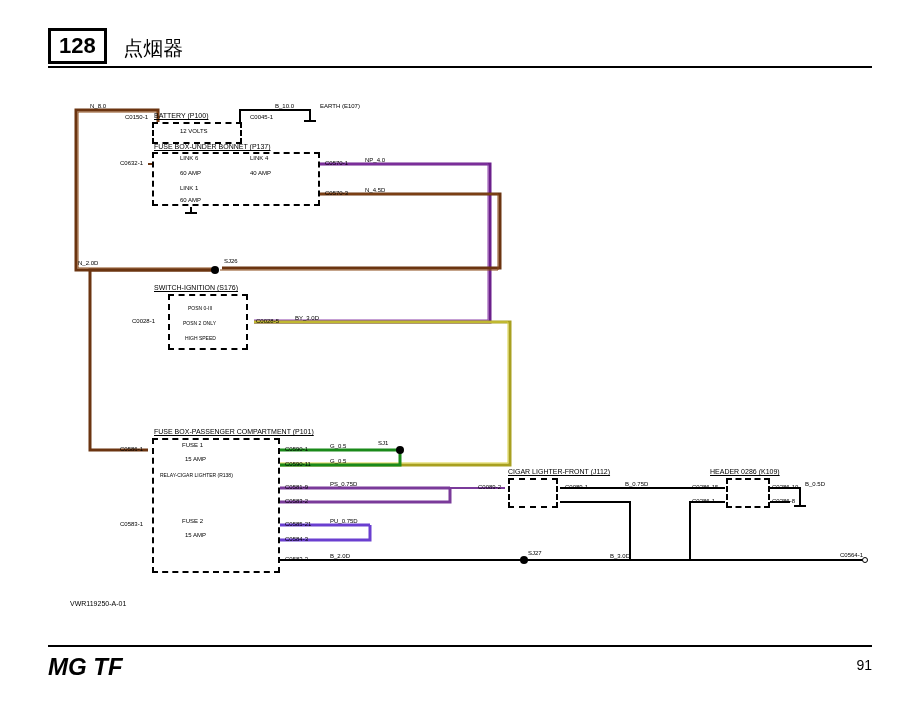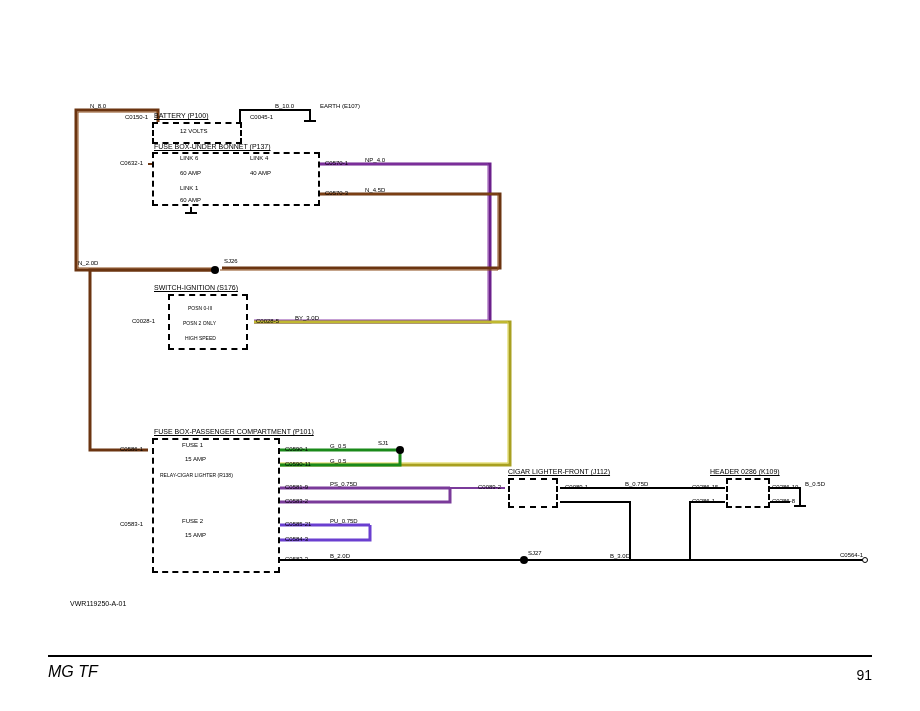--- a/index.html
+++ b/index.html
@@ -2,39 +2,43 @@
 <html><head>
 <meta charset="utf-8">
 <style>
 *{box-sizing:border-box;margin:0;padding:0}
 body{width:920px;height:711px;background:#fff;font-family:Arial,sans-serif;position:relative;overflow:hidden}
 .page{position:absolute;top:0;left:0;width:920px;height:711px}
 .hdr{position:absolute;top:28px;left:48px;right:48px;border-bottom:2px solid #000;height:40px}
 .hdr-box{display:inline-block;border:3px solid #000;padding:2px 8px;font-size:22px;font-weight:bold;font-family:Arial}
 .hdr-title{display:inline-block;font-size:20px;margin-left:12px;vertical-align:bottom;padding-bottom:2px}
 .ftr{position:absolute;bottom:30px;left:48px;right:48px;border-top:2px solid #000;padding-top:6px}
-.ftr-model{font-size:16px;font-weight:normal;font-style:italic}
+.ftr-model{font-size:24px;font-weight:bold;font-style:italic}
 .ftr-pg{position:absolute;right:0;top:10px;font-size:14px}
 .diag{position:absolute;top:100px;left:70px;width:800px;height:520px}
 .comp{position:absolute;border:2px dashed #000;background:#fff}
 .comp-lbl{position:absolute;font-size:7px;color:#000;white-space:nowrap}
 .wire-lbl{position:absolute;font-size:6px;color:#000;white-space:nowrap}
 .pin-lbl{position:absolute;font-size:6px;color:#000;white-space:nowrap}
 .gnd{position:absolute;width:12px;height:10px}
 .gnd::before{content:'';position:absolute;top:0;left:5px;width:2px;height:5px;background:#000}
 .gnd::after{content:'';position:absolute;top:5px;left:0;width:12px;height:2px;background:#000;box-shadow:0 3px 0 -2px #000,0 5px 0 -3px #000}
 .sj{position:absolute;width:8px;height:8px;background:#000;border-radius:50%}
 .term{position:absolute;width:6px;height:6px;border:1px solid #000;border-radius:50%;background:#fff}
 svg{position:absolute;top:0;left:0;width:800px;height:520px;overflow:visible}
 .drwno{position:absolute;font-size:7px}
 </style>
 </head>
 <body>
 
 <div class="page">
+  <div class="hdr">
+    <span class="hdr-box">128</span>
+    <span class="hdr-title">点烟器</span>
+  </div>
 
   <div class="diag">
     <svg>
 
       <path d="M88 22 L88 10 L6 10 L6 170 L142 170" stroke="#6b3410" stroke-width="3" fill="none"></path>
       <path d="M88 22 L88 12 L8 12 L8 168 L142 168" stroke="#8b4a18" stroke-width="1" fill="none"></path>
 
       <path d="M170 22 L170 10 L240 10 L240 15" stroke="#000" stroke-width="2" fill="none"></path>
 
       <path d="M88 64 L78 64" stroke="#6b3410" stroke-width="2" fill="none"></path>

